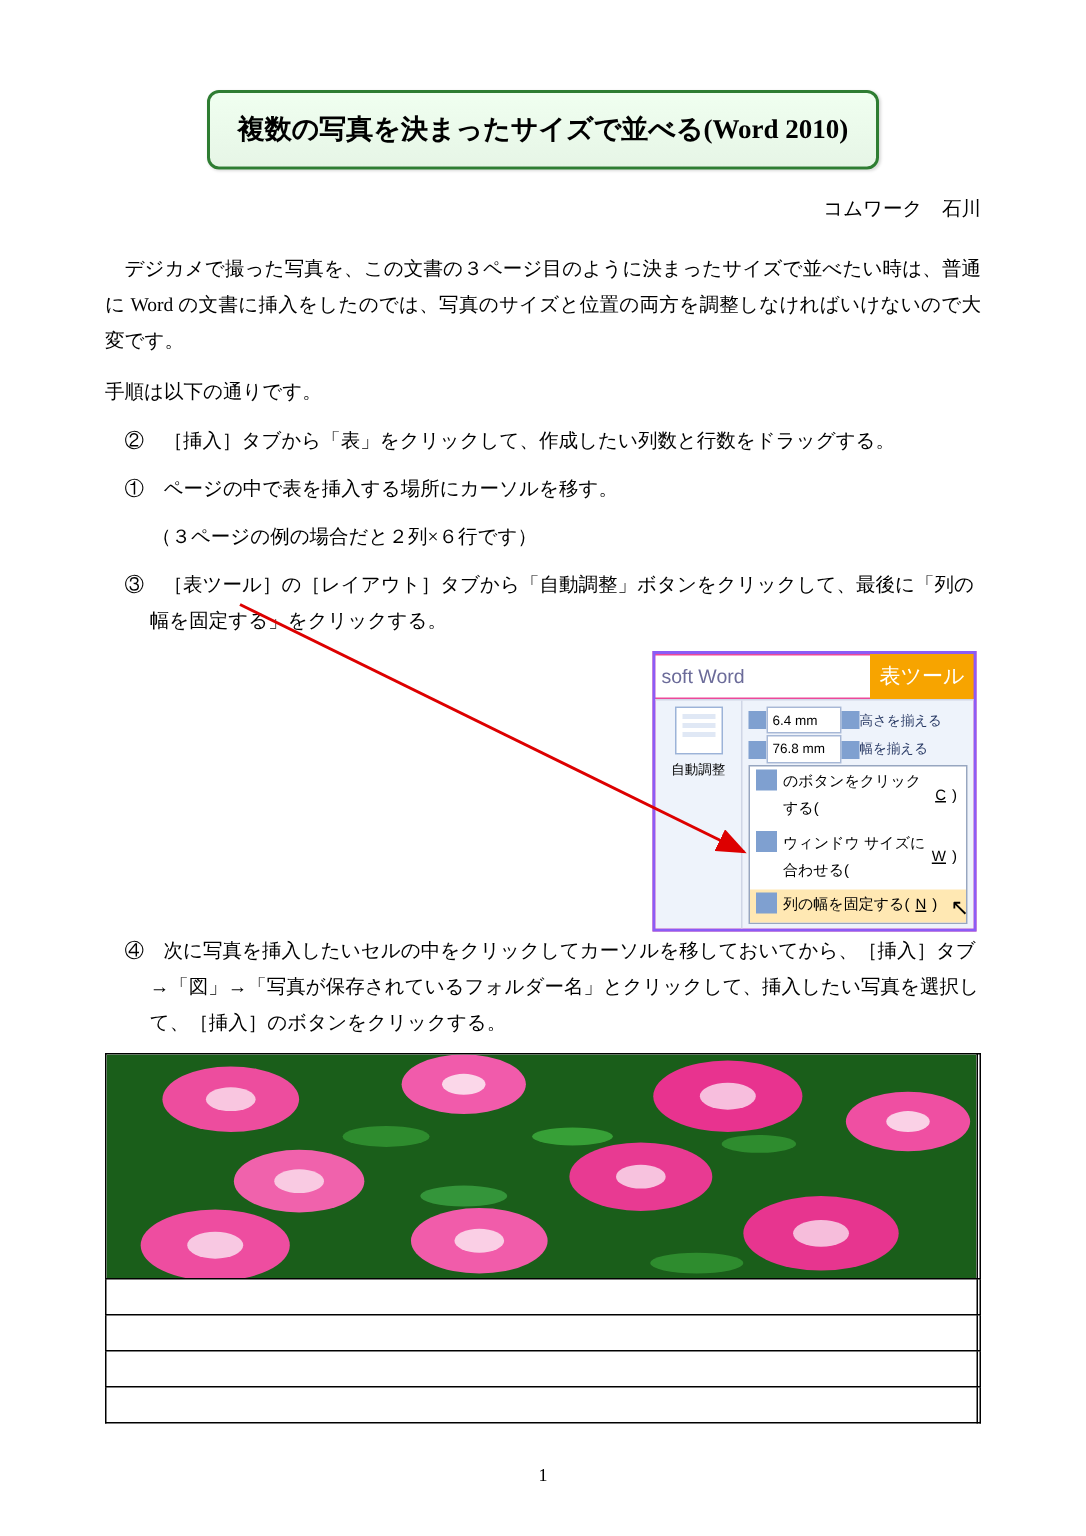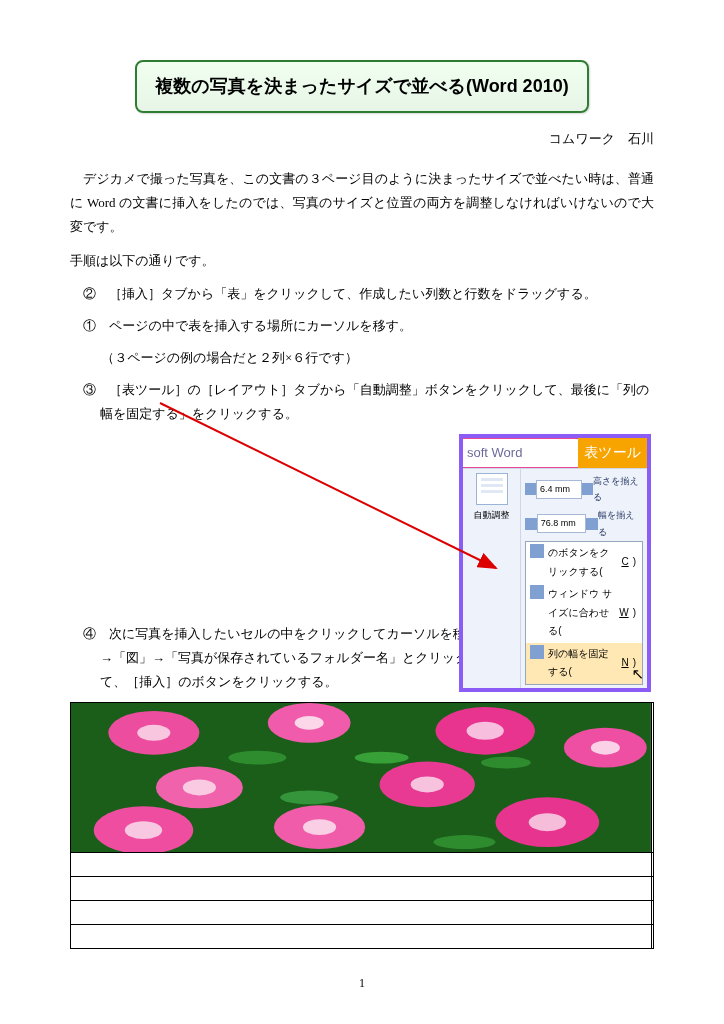--- a/index.html
+++ b/index.html
@@ -21,59 +21,59 @@
       border-radius: 8px;
       background: linear-gradient(#f0fff0, #e6f5e6);
       padding: 8px 18px;
       margin: 0 auto 14px auto;
       width: fit-content;
       box-shadow: 1px 1px 2px rgba(0,0,0,0.15);
     }
     .title-box span {
       font-size: 18px;
       font-weight: bold;
-      font-family: Liberation Sans, sans-serif;
+      font-family: Liberation Serif, serif;
     }
     .author { text-align: right; margin-bottom: 16px; font-size: 13px; }
     .para { text-indent: 1em; margin-bottom: 2px; text-align: justify; }
     .section { margin-top: 10px; }
     .step { margin: 8px 0 8px 1em; text-indent: -1.3em; padding-left: 1.3em; }
     .step-sub { margin-left: 2.4em; }
     .step3-wrap { position: relative; }
     .arrow-svg { position: absolute; left: 80px; top: 20px; width: 360px; height: 180px; pointer-events: none; z-index: 5; }
 
     
     .ribbon {
       position: absolute;
       right: 3px;
       top: 0px;
-      width: 192px;
+      width: 216px;
       font-family: "Meiryo UI","MS PGothic",sans-serif;
       font-size: 10px;
-      border: 4px solid #8b5cf6;
+      border: 2px solid #8b5cf6;
       background: #ec4899;
     }
     .rb-title { display: flex; align-items: center; }
     .rb-title .wt { background: #fff; flex: 1; padding: 2px 4px; font-size: 13px; color: #6b6b99; font-family: "Segoe UI", sans-serif; }
     .rb-title .tool { background: #f7a400; color: #fff; padding: 2px 6px; font-size: 14px; }
     .rb-tabs { display: flex; border-top: 1px solid #cfd6e6; background: #e3e9f3; }
     .rb-tab { padding: 2px 6px; color: #2a3b66; }
     .rb-tab.orange { background: #ffe8b3; border-bottom: 2px solid #f7a400; }
     .rb-body { display: flex; background: #eef3fb; border-top: 1px solid #cfd6e6; }
     .rb-left { width: 58px; border-right: 1px solid #cfd6e6; padding: 4px; text-align: center; }
     .rb-left .bigicon { width: 32px; height: 32px; background: #fff; border: 1px solid #9cb3d8; margin: 0 auto 2px; position: relative; }
     .rb-left .bigicon:before { content: ""; position: absolute; inset: 4px 4px 10px 4px; background: repeating-linear-gradient(#e0e8f5,#e0e8f5 3px,#fff 3px,#fff 6px); }
     .rb-right { flex: 1; padding: 3px 4px; }
     .rb-row { display: flex; align-items: center; gap: 0; margin: 1px 0; }
     .rb-ic { width: 12px; height: 12px; background: #7fa0d0; display:inline-block; }
     .rb-val { background: #fff; border: 1px solid #a7b8d6; padding: 0 3px; font-size: 9px; width: 50px; }
     .rb-txt { font-size: 9px; color: #2a3b66; }
     .rb-menu { background: #fff; border: 1px solid #97a6c0; margin-top: 1px; }
     .rb-menu .mi { display: flex; align-items: center; gap: 4px; padding: 2px 6px 2px 22px; position: relative; font-size: 10px; }
-    .rb-menu .mi.hi { background: #ffe8b3; justify-content: space-between; }
+    .rb-menu .mi.hi { background: #ffe8b3; }
     .rb-menu .mi:before { content: ""; position: absolute; left: 4px; top: 2px; width: 14px; height: 14px; background: #7fa0d0; }
     .rb-menu u { text-decoration: underline; }
     .cursor { position: absolute; right: -2px; bottom: -4px; font-size: 15px; color:#000; }
 
     .step4-area { margin-top: 4px; }
     .photo-table { border-collapse: collapse; width: 100%; margin-top: 6px; }
     .photo-table td { border: 1px solid #000; height: 24px; padding: 0; vertical-align: top; }
     .photo-table tr:first-child td { height: 150px; }
     .flower { width: 100%; height: 100%; display: block; }
     .pagenum { position: absolute; bottom: 30px; left: 0; width: 100%; text-align: center; font-size: 12px; }

